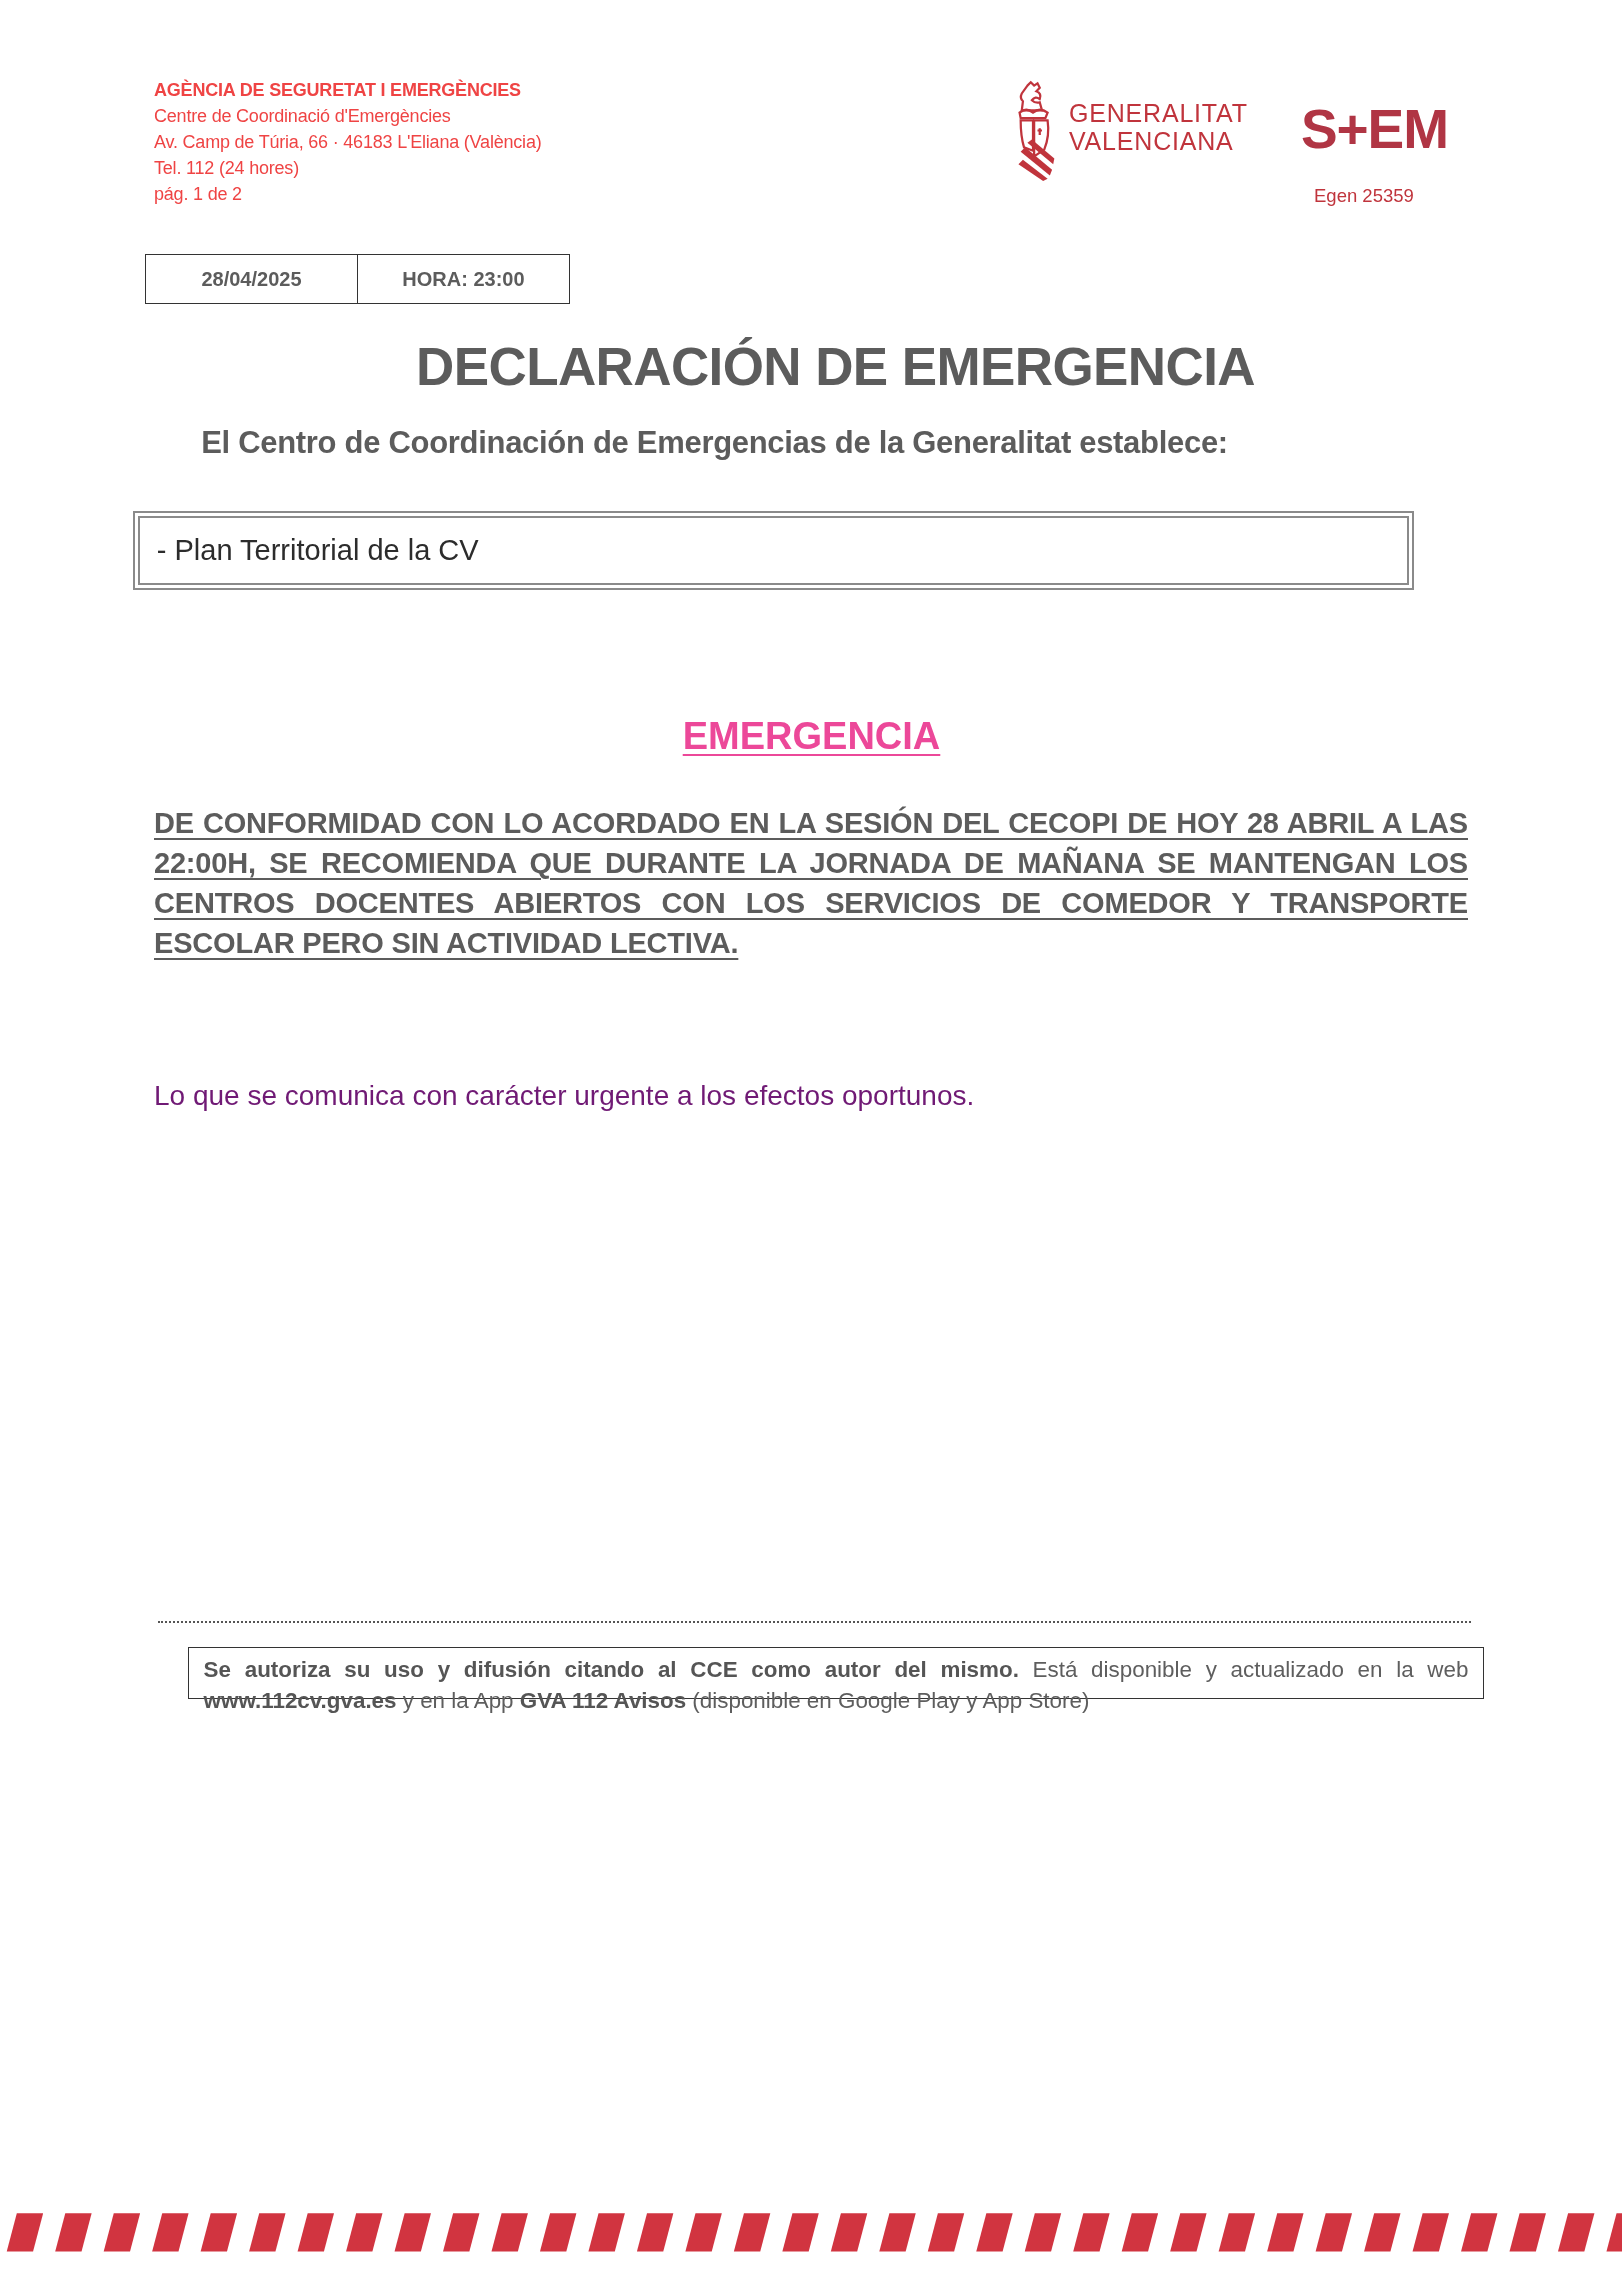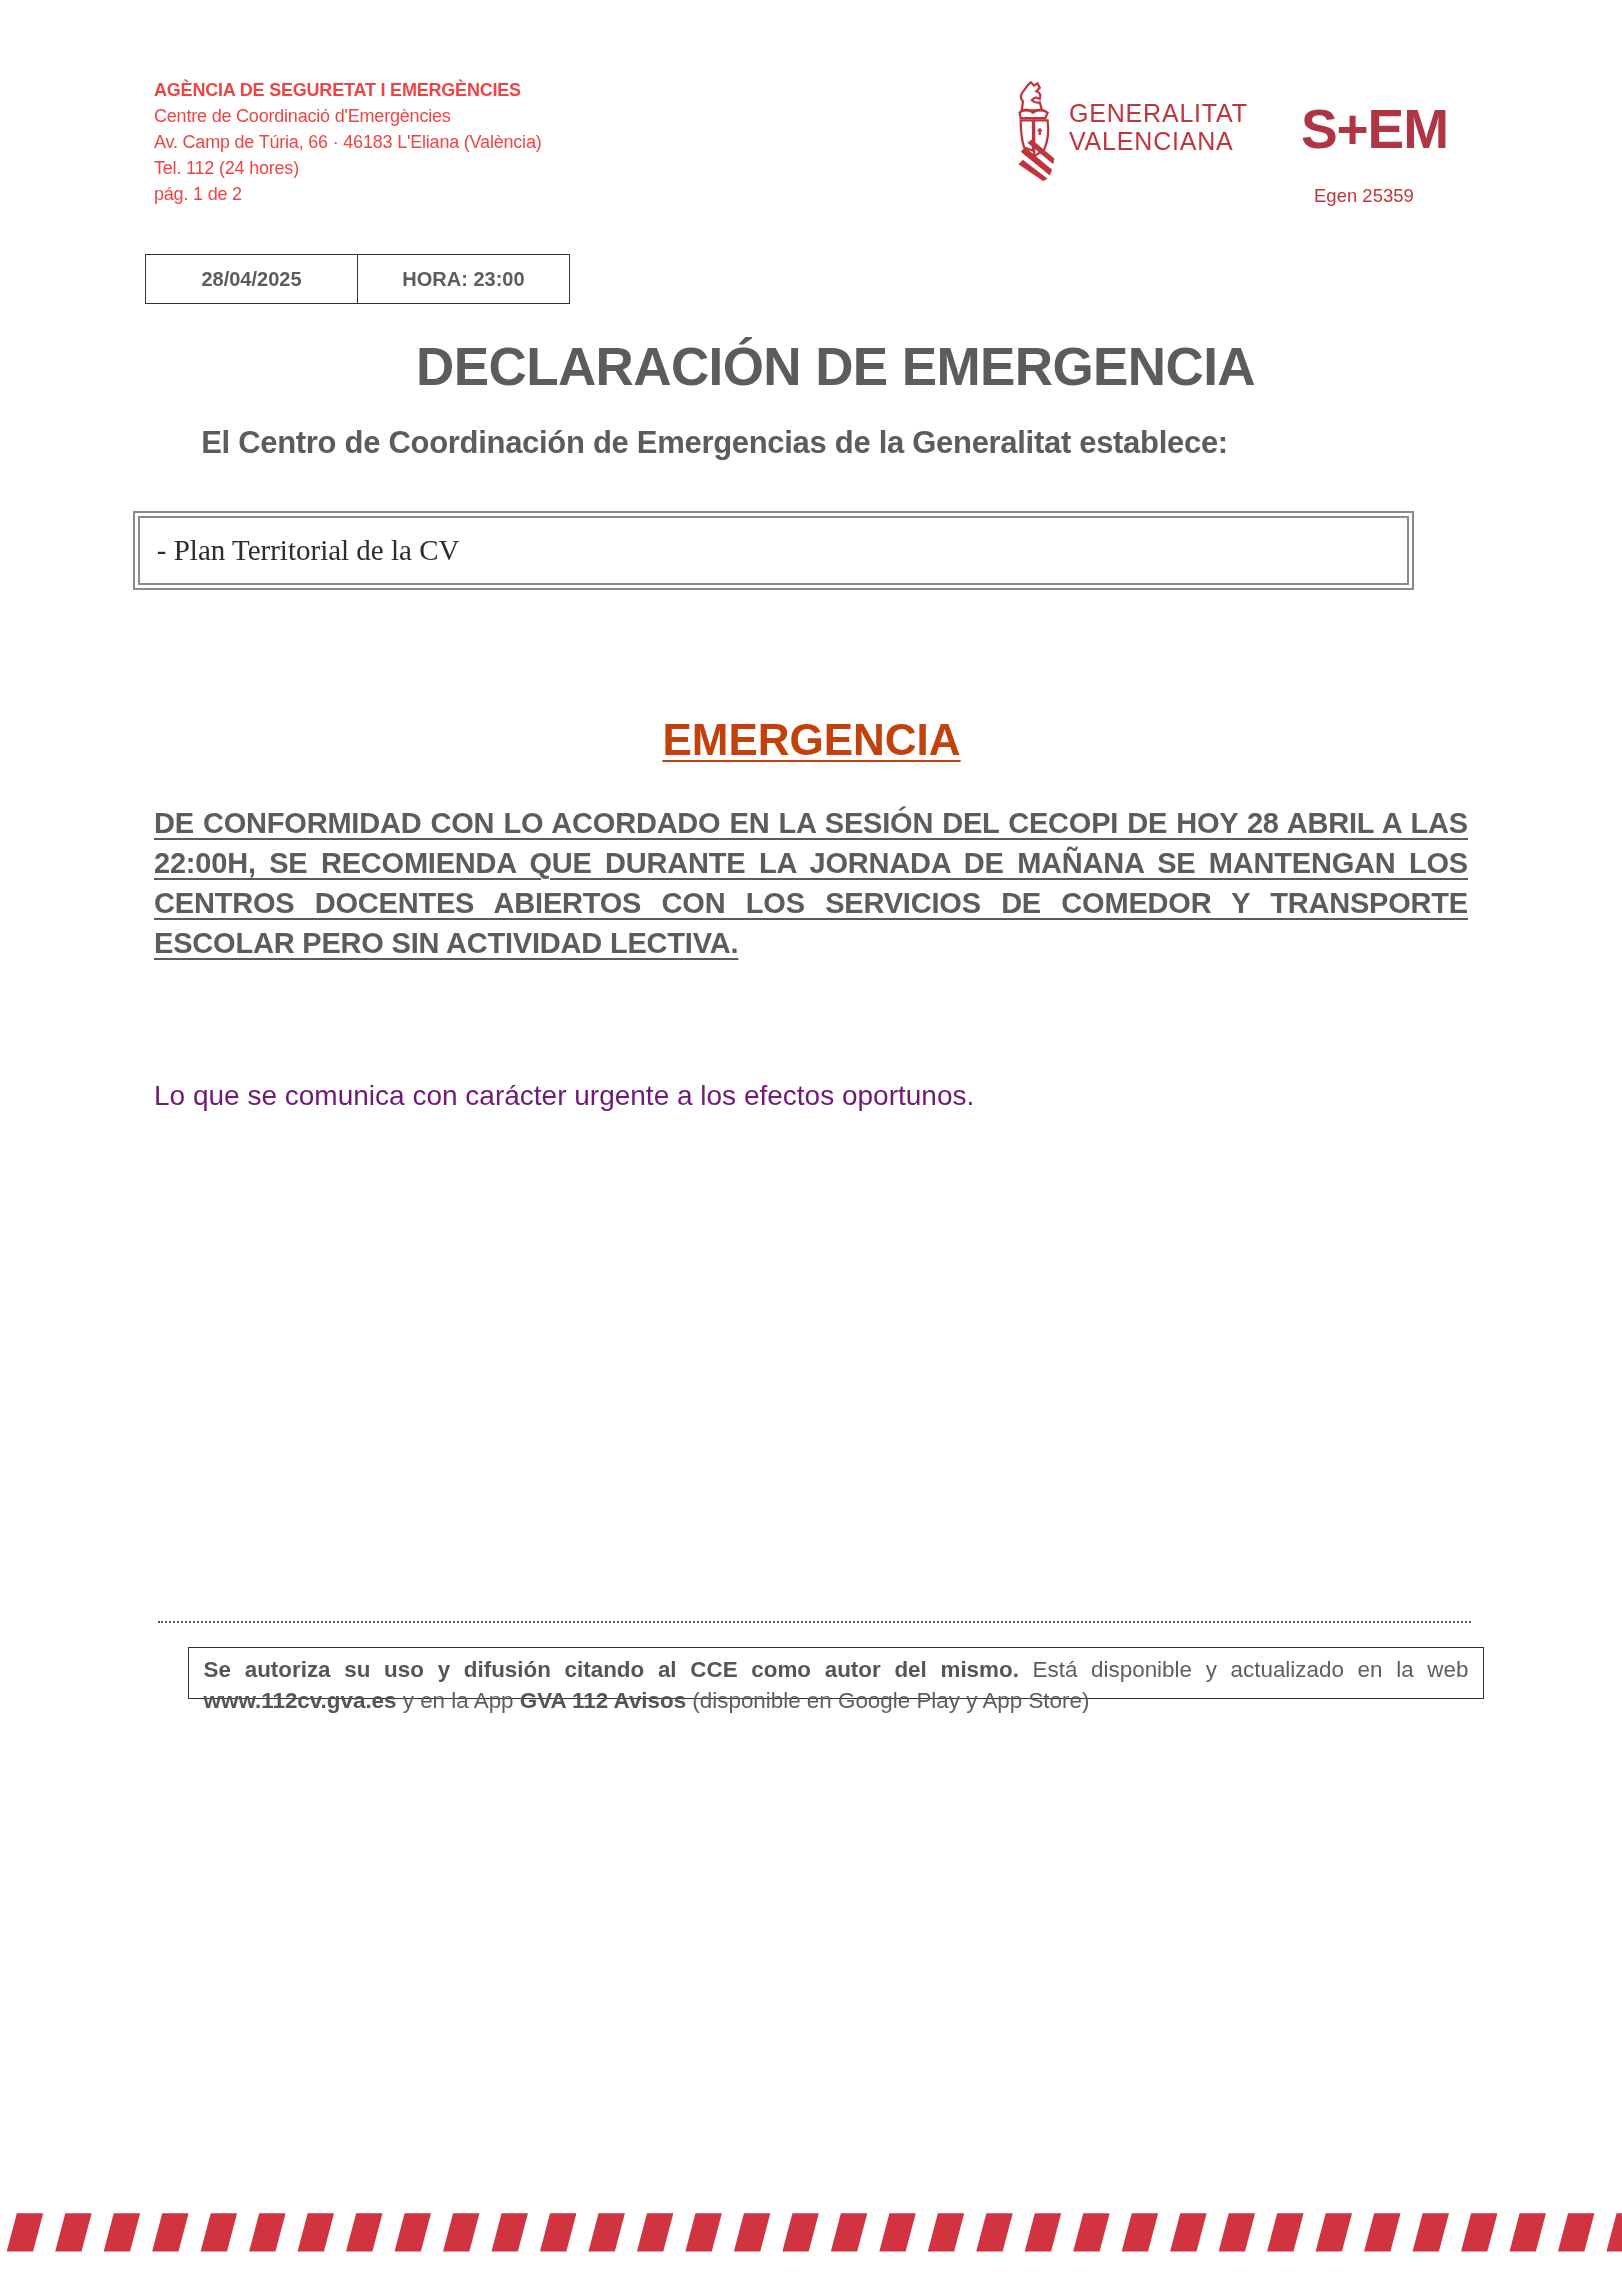--- a/index.html
+++ b/index.html
@@ -11,23 +11,23 @@
   .gva-text { left:1069px; top:100px; color:#c0343c; font-size:25px; line-height:27.5px; letter-spacing:0.8px; font-weight:normal; }
   .sem { left:1301px; top:102px; color:#b03544; font-size:55px; font-weight:bold; letter-spacing:-1.1px; line-height:55px; }
   .egen { left:1314px; top:185px; color:#c0343c; font-size:18.5px; }
   .datebox { left:145px; top:254px; width:423px; height:48px; border:1.7px solid #333; display:flex; }
   .datebox .cell { flex:1; display:flex; align-items:center; justify-content:center; font-weight:bold; font-size:20px; color:#5c5c5c; }
   .datebox .cell + .cell { border-left:1.7px solid #333; }
   .title { left:0; width:1623px; top:336px; text-align:center; font-weight:bold; font-size:53px; color:#5c5c5c; letter-spacing:-0.6px;padding-left:24px; }
   .subtitle { left:0; width:1429px; top:425px; text-align:center; font-weight:bold; font-size:31px; color:#5c5c5c; letter-spacing:-0.3px; }
   .plan-outer { left:133px; top:511px; width:1277px; height:75px; border:2.8px solid #8a8a8a; }
   .plan-inner { position:absolute; left:2.8px; top:2.8px; right:2.8px; bottom:2.8px; border:2.8px solid #8a8a8a; display:flex; align-items:center; padding-left:17px; box-sizing:border-box; }
-  .plan-inner span { font-size:29px; color:#2c2c2c;font-family:Liberation Serif, serif; }
+  .plan-inner span { font-size:29px; color:#2c2c2c; }
   .emerg { left:0; width:1623px; top:715px; text-align:center; }
-  .emerg span { font-weight:bold; font-size:44px; color:#c2410c; text-decoration:underline; text-decoration-thickness:2.2px; text-underline-offset:4.5px; }
+  .emerg span { font-weight:bold; font-size:38px; color:#ec4899; text-decoration:underline; text-decoration-thickness:2.2px; text-underline-offset:4.5px; }
   .body-para { left:154px; top:803px; width:1314px; font-weight:bold; font-size:29px; line-height:40px; color:#5c5c5c; text-align:justify; text-decoration:underline; text-decoration-thickness:2.2px; text-underline-offset:4.5px; letter-spacing:-0.2px; }
   .closing { left:154px; top:1080px; font-size:28px; color:#701a75; }
   .dotline { left:158px; top:1621px; width:1313px; height:0; border-top:2.8px dotted #555; }
   .footer-box { left:188px; top:1647px; width:1296px; height:52px; border:1.7px solid #333; box-sizing:border-box; padding:5.6px 14.6px 0 14.6px; font-size:22.4px; line-height:31px; color:#5e5e5e; text-align:justify; }
   .footer-box b { font-weight:bold; color:#555; }
   .stripes { left:0; top:2211px; width:1623px; height:45px; }
 </style>
 </head>
 <body>
 

